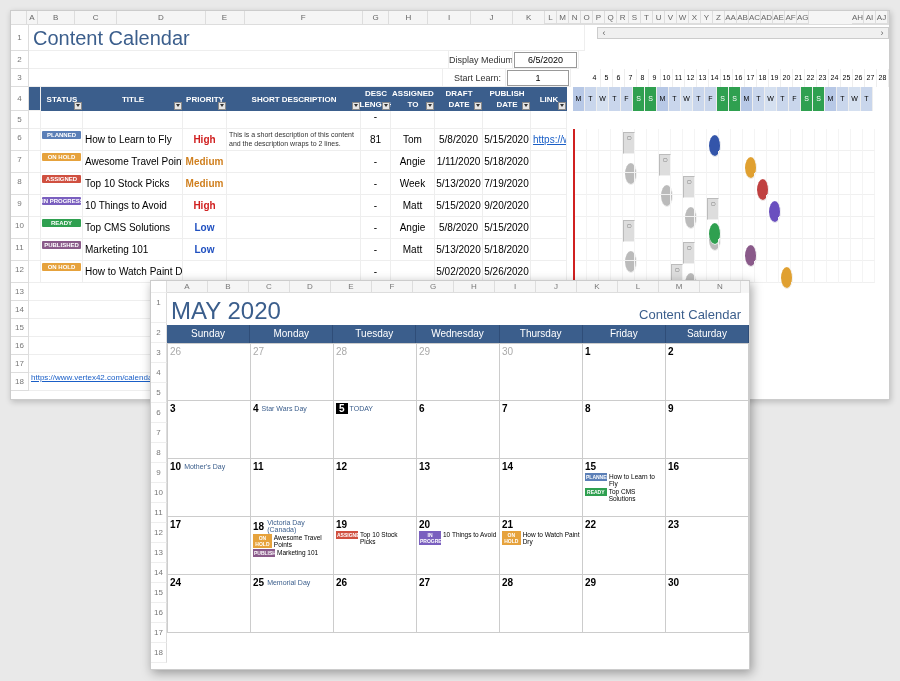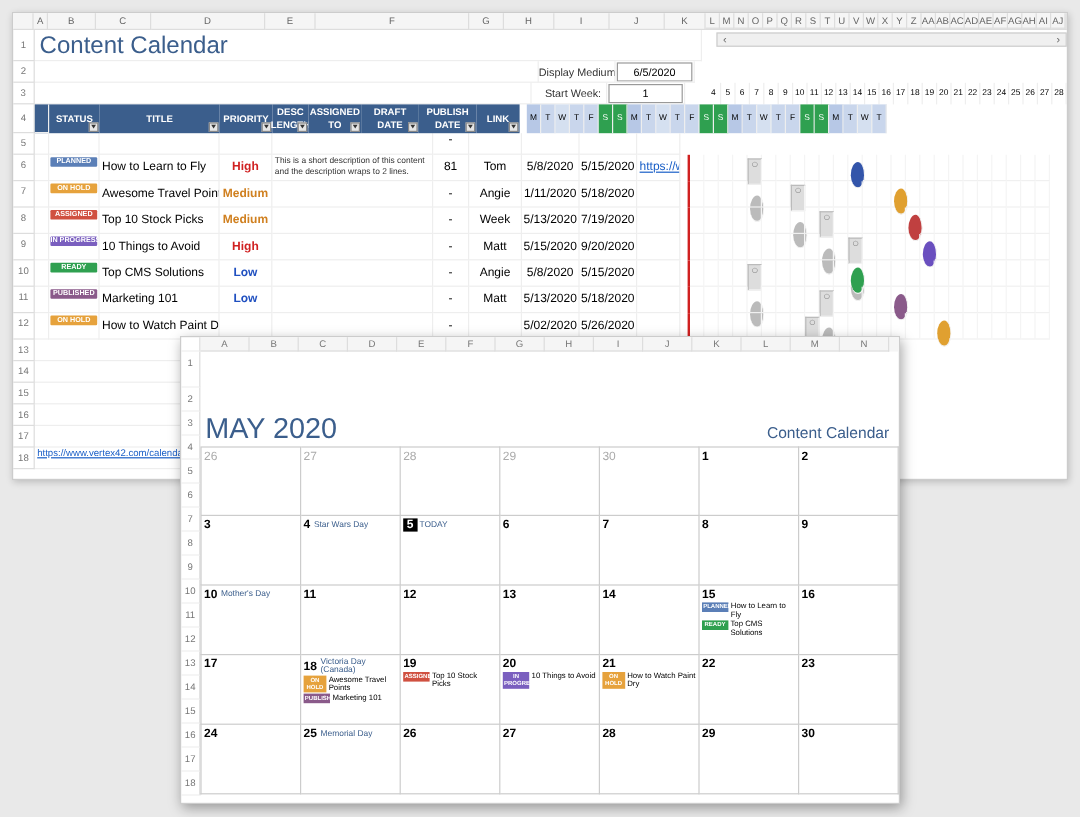--- a/index.html
+++ b/index.html
@@ -63,21 +63,21 @@
     background:#fff;
     border:1px solid #ccc;
     box-shadow:2px 3px 10px rgba(0,0,0,.35);
   }
   .s2-rownums { position:absolute; left:0; top:0; width:16px; }
   .s2-rownums div { height:20px; font-size:8px; color:#777; text-align:center; border-right:1px solid #ddd; border-bottom:1px solid #eee; line-height:20px;}
   .s2-body { margin-left:16px; }
   .s2-colhdrs { display:flex; height:12px; background:#f5f5f5;}
   .s2-colhdrs div { border-right:1px solid #ddd; border-bottom:1px solid #ddd; font-size:8px; color:#777; text-align:center; line-height:12px;}
   .monthtitle { display:flex; justify-content:space-between; align-items:baseline; padding:4px 8px 0 4px;}
-  .monthtitle .m { font-size:24px; color:#3b5e8c; font-weight:400;margin-top:47px; }
+  .monthtitle .m { font-size:24px; color:#3b5e8c; font-weight:400; }
   .monthtitle .sub { font-size:13px; color:#3b5e8c; }
   .dowrow { display:flex; background:#3b5e8c; color:#fff; height:18px; }
   .dowrow div { flex:1; text-align:center; font-size:10px; line-height:18px; border-right:1px solid #2f4d78; }
   .mgrid { display:flex; flex-direction:column; }
   .mrow { display:flex; height:58px; }
   .mcell { flex:1; border:1px solid #ccc; border-top:none; border-left:none; position:relative; padding:2px; overflow:hidden; }
   .mcell:first-child { border-left:1px solid #ccc; }
   .mrow:first-child .mcell { border-top:1px solid #ccc; }
   .dnum { font-size:10px; font-weight:bold; color:#000; }
   .dnum.grey { color:#aaa; font-weight:normal; }
@@ -124,21 +124,21 @@
         <div style="width: 12px;">X</div>
         <div style="width: 12px;">Y</div>
         <div style="width: 12px;">Z</div>
         <div style="width: 12px;">AA</div>
         <div style="width: 12px;">AB</div>
         <div style="width: 12px;">AC</div>
         <div style="width: 12px;">AD</div>
         <div style="width: 12px;">AE</div>
         <div style="width: 12px;">AF</div>
         <div style="width: 12px;">AG</div>
-        <div style="width: 12px;">AH</div>
+        <div style="width: 12px; margin-left: 43px;">AH</div>
         <div style="width: 12px;">AI</div>
         <div style="width: 12px;">AJ</div>
       </div>
   </div>
 
   <div class="row tall">
     <div class="rownum" style="line-height:26px">1</div>
     <div class="cell titlecell" style="width:556px">Content Calendar</div>
     <div style="flex:1"></div>
   </div>
@@ -154,21 +154,21 @@
     <div class="cell" style="width:420px"></div>
     <div class="cell label" style="width:64px">Display Medium:</div>
     <div class="cell" style="width:66px">
         <div class="inputbox">6/5/2020</div>
       </div>
   </div>
 
   <div class="row">
     <div class="rownum">3</div>
     <div class="cell" style="width:420px"></div>
-    <div class="cell label" style="width:64px">Start Week:</div>
+    <div class="cell label" style="width:64px">Start Learn:</div>
     <div class="cell" style="width:66px">
         <div class="inputbox">1</div>
       </div>
     <div id="gantt-daynums" style="display:flex; margin-left:18px">
         <div class="gantt-cell" style="height: 18px; line-height: 18px;">4</div>
         <div class="gantt-cell" style="height: 18px; line-height: 18px;">5</div>
         <div class="gantt-cell" style="height: 18px; line-height: 18px;">6</div>
         <div class="gantt-cell" style="height: 18px; line-height: 18px;">7</div>
         <div class="gantt-cell" style="height: 18px; line-height: 18px;">8</div>
         <div class="gantt-cell" style="height: 18px; line-height: 18px;">9</div>
@@ -194,20 +194,21 @@
       </div>
   </div>
 
   <div class="row tall" style="height:24px">
     <div class="rownum" style="line-height:24px">4</div>
     <div class="cell" style="width:12px;background:#3b5e8c"></div>
     <div id="hdr-cells" style="display:flex">
         <div class="hdr" style="width: 42px;">STATUS<div class="filter"></div></div>
         <div class="hdr" style="width: 100px;">TITLE<div class="filter"></div></div>
         <div class="hdr" style="width: 44px;">PRIORITY<div class="filter"></div></div>
+        <div class="hdr" style="width: 134px;">SHORT DESCRIPTION<div class="filter"></div></div>
         <div class="hdr" style="width: 30px;">DESC LENGTH<div class="filter"></div></div>
         <div class="hdr" style="width: 44px;">ASSIGNED TO<div class="filter"></div></div>
         <div class="hdr" style="width: 48px;">DRAFT DATE<div class="filter"></div></div>
         <div class="hdr" style="width: 48px;">PUBLISH DATE<div class="filter"></div></div>
         <div class="hdr" style="width: 36px;">LINK<div class="filter"></div></div>
       </div>
     <div id="gantt-dayletters" style="display:flex; margin-left:6px">
         <div class="gantt-cell gantt-day-M" style="height: 24px; line-height: 24px;">M</div>
         <div class="gantt-cell gantt-day-T" style="height: 24px; line-height: 24px;">T</div>
         <div class="gantt-cell gantt-day-W" style="height: 24px; line-height: 24px;">W</div>
@@ -647,20 +648,29 @@
         <div style="width: 41px;">J</div>
         <div style="width: 41px;">K</div>
         <div style="width: 41px;">L</div>
         <div style="width: 41px;">M</div>
         <div style="width: 41px;">N</div>
       </div>
     <div class="monthtitle">
       <span class="m">MAY 2020</span>
       <span class="sub">Content Calendar</span>
     </div>
+    <div class="dowrow" id="dowrow">
+        <div>Sunday</div>
+        <div>Monday</div>
+        <div>Tuesday</div>
+        <div>Wednesday</div>
+        <div>Thursday</div>
+        <div>Friday</div>
+        <div>Saturday</div>
+      </div>
     <div class="mgrid" id="mgrid">
         <div class="mrow">
           <div class="mcell">
             <div style="display: flex; align-items: center;">
               <span class="dnum grey">26</span>
             </div>
           </div>
           <div class="mcell">
             <div style="display: flex; align-items: center;">
               <span class="dnum grey">27</span>

